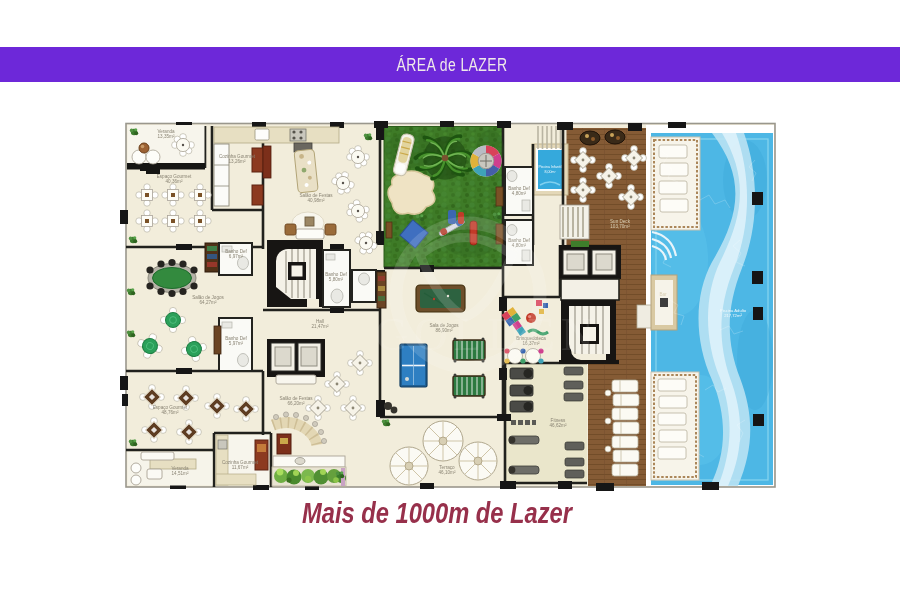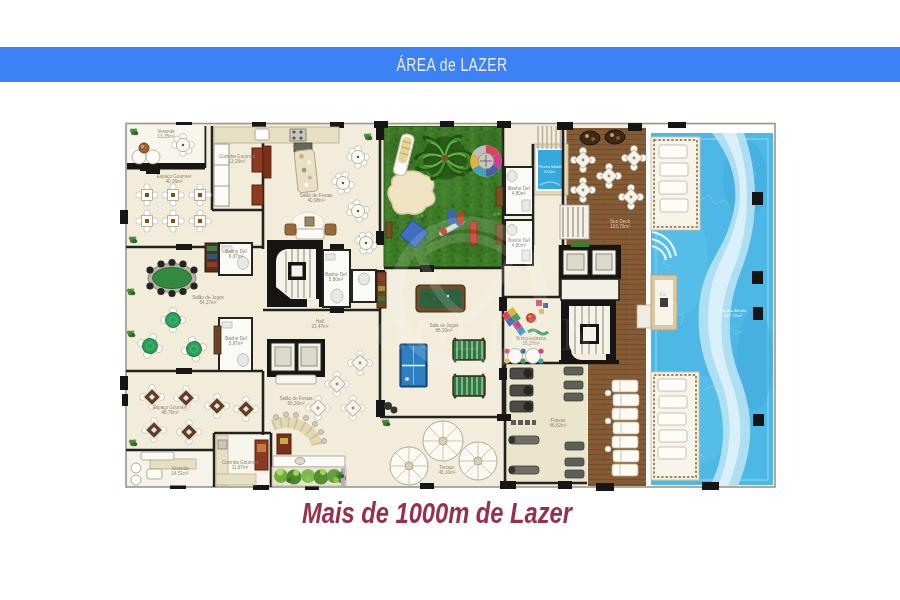--- a/index.html
+++ b/index.html
@@ -1,17 +1,17 @@
 <!DOCTYPE html>
 <html><head>
 <meta charset="utf-8">
 <style>
 html,body{margin:0;padding:0;width:900px;height:600px;background:#ffffff;overflow:hidden;font-family:"Liberation Sans",sans-serif;}
 #page{position:relative;width:900px;height:600px;}
-#banner{position:absolute;left:0;top:47px;width:900px;height:35px;background:#3b82f6;}
+#banner{position:absolute;left:0;top:47px;width:900px;height:35px;background:#6d28d9;}
 #banner span{position:absolute;left:452px;top:8px;white-space:nowrap;transform:translateX(-50%) scaleX(0.8);color:#efe9e9;font-size:17.5px;letter-spacing:0.5px;}
 #caption{position:absolute;left:437px;top:496px;white-space:nowrap;transform:translateX(-50%) scaleX(0.79);color:#97304b;font-size:30px;font-weight:bold;font-style:italic;}
 #plan{position:absolute;left:0;top:0;}
 </style>
 </head>
 <body>
 <div id="page">
 
 <div id="banner">
 

